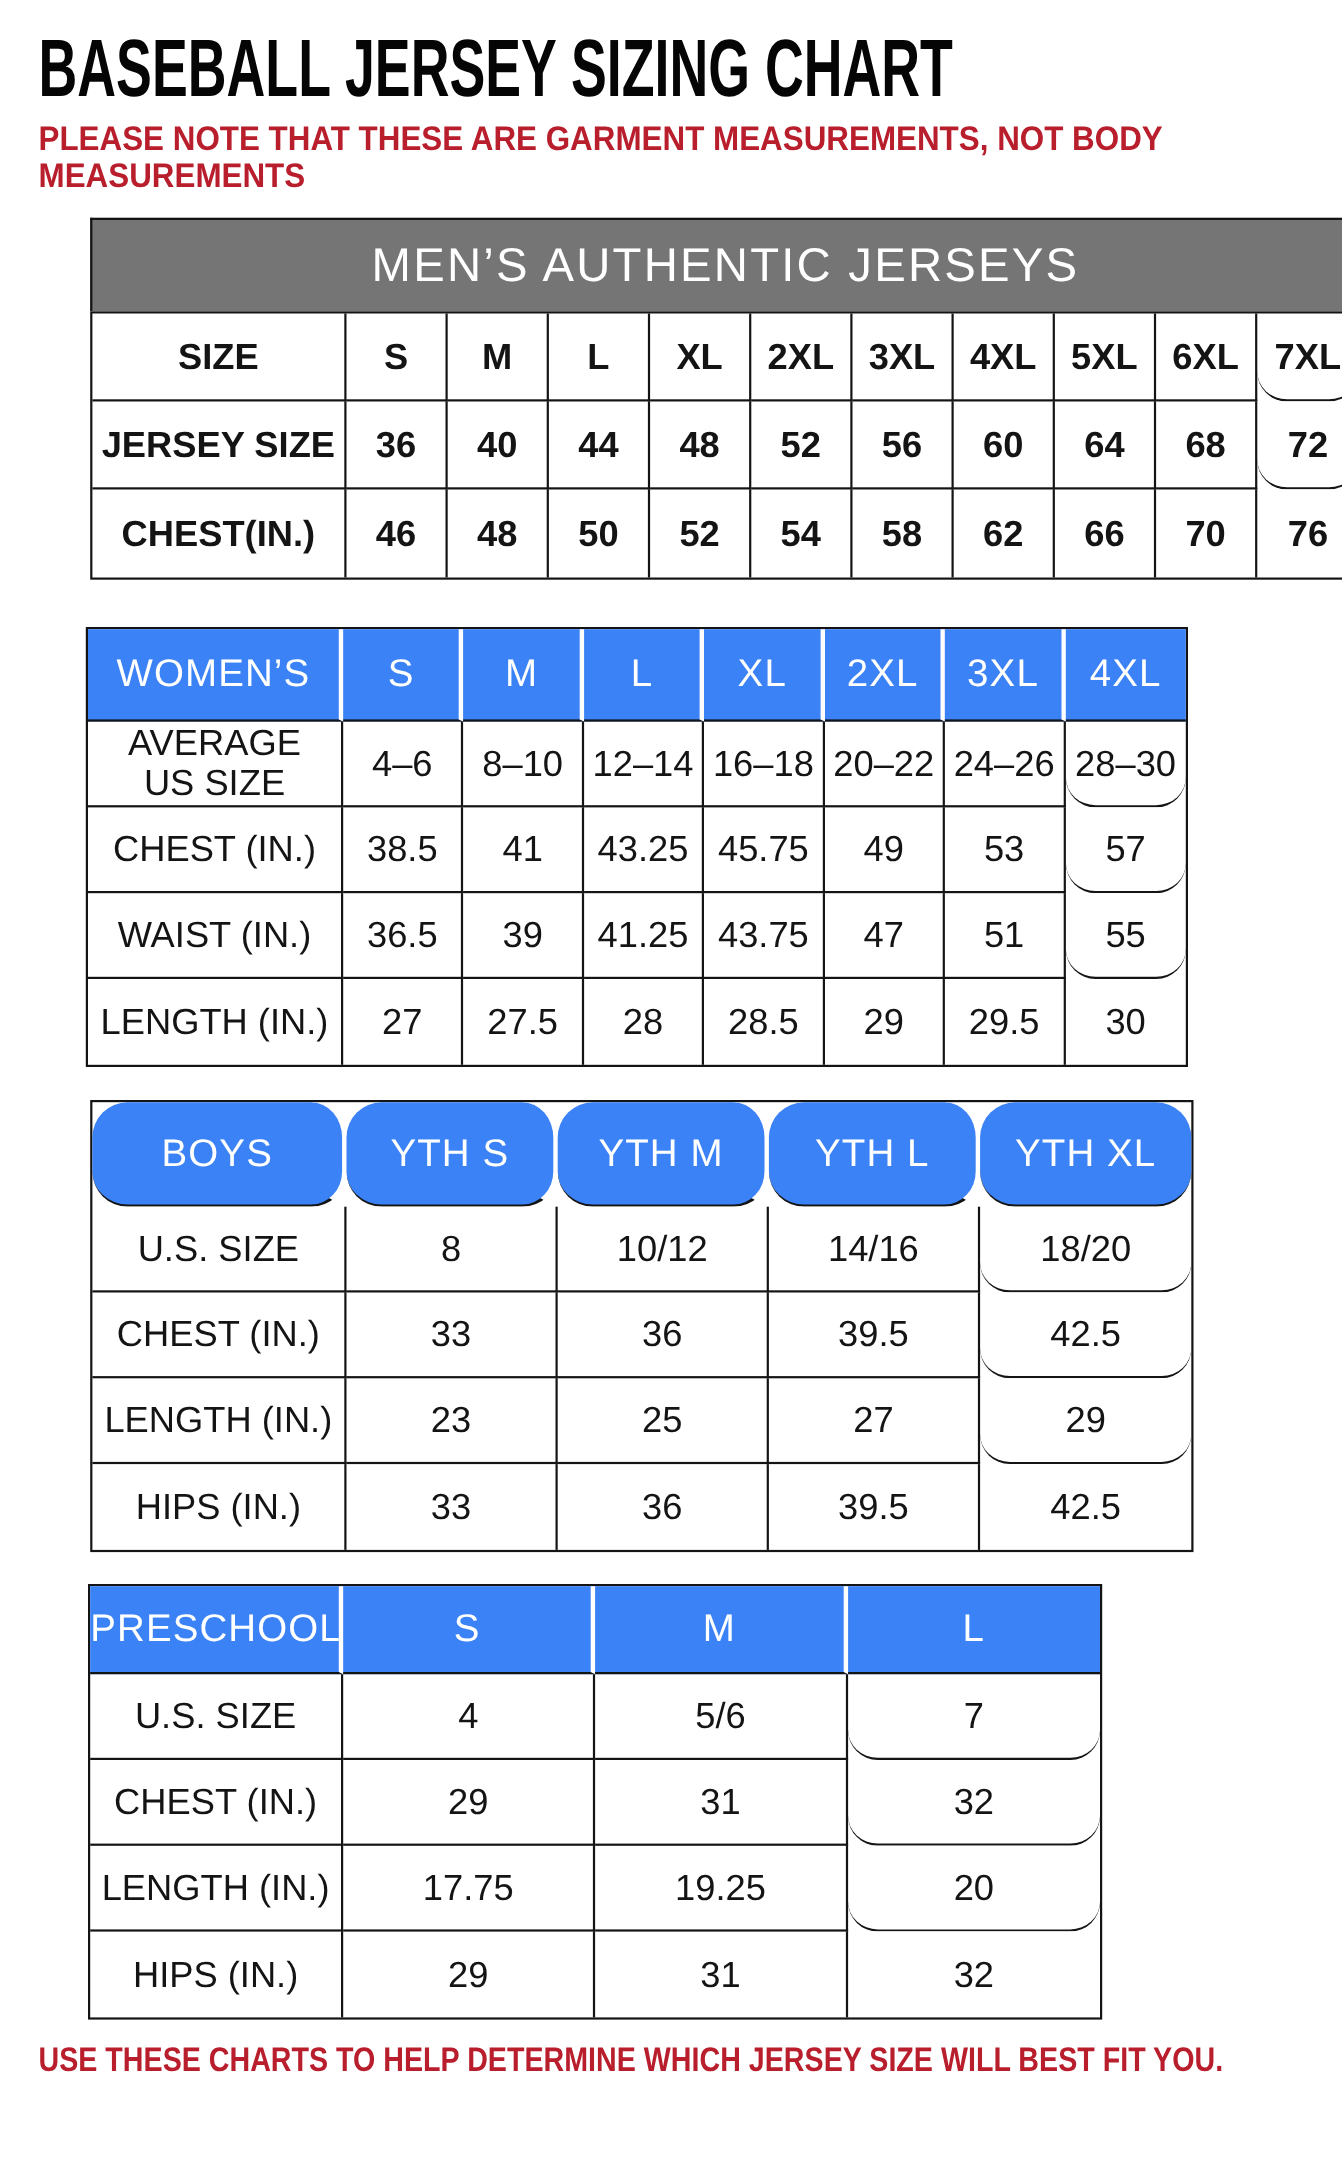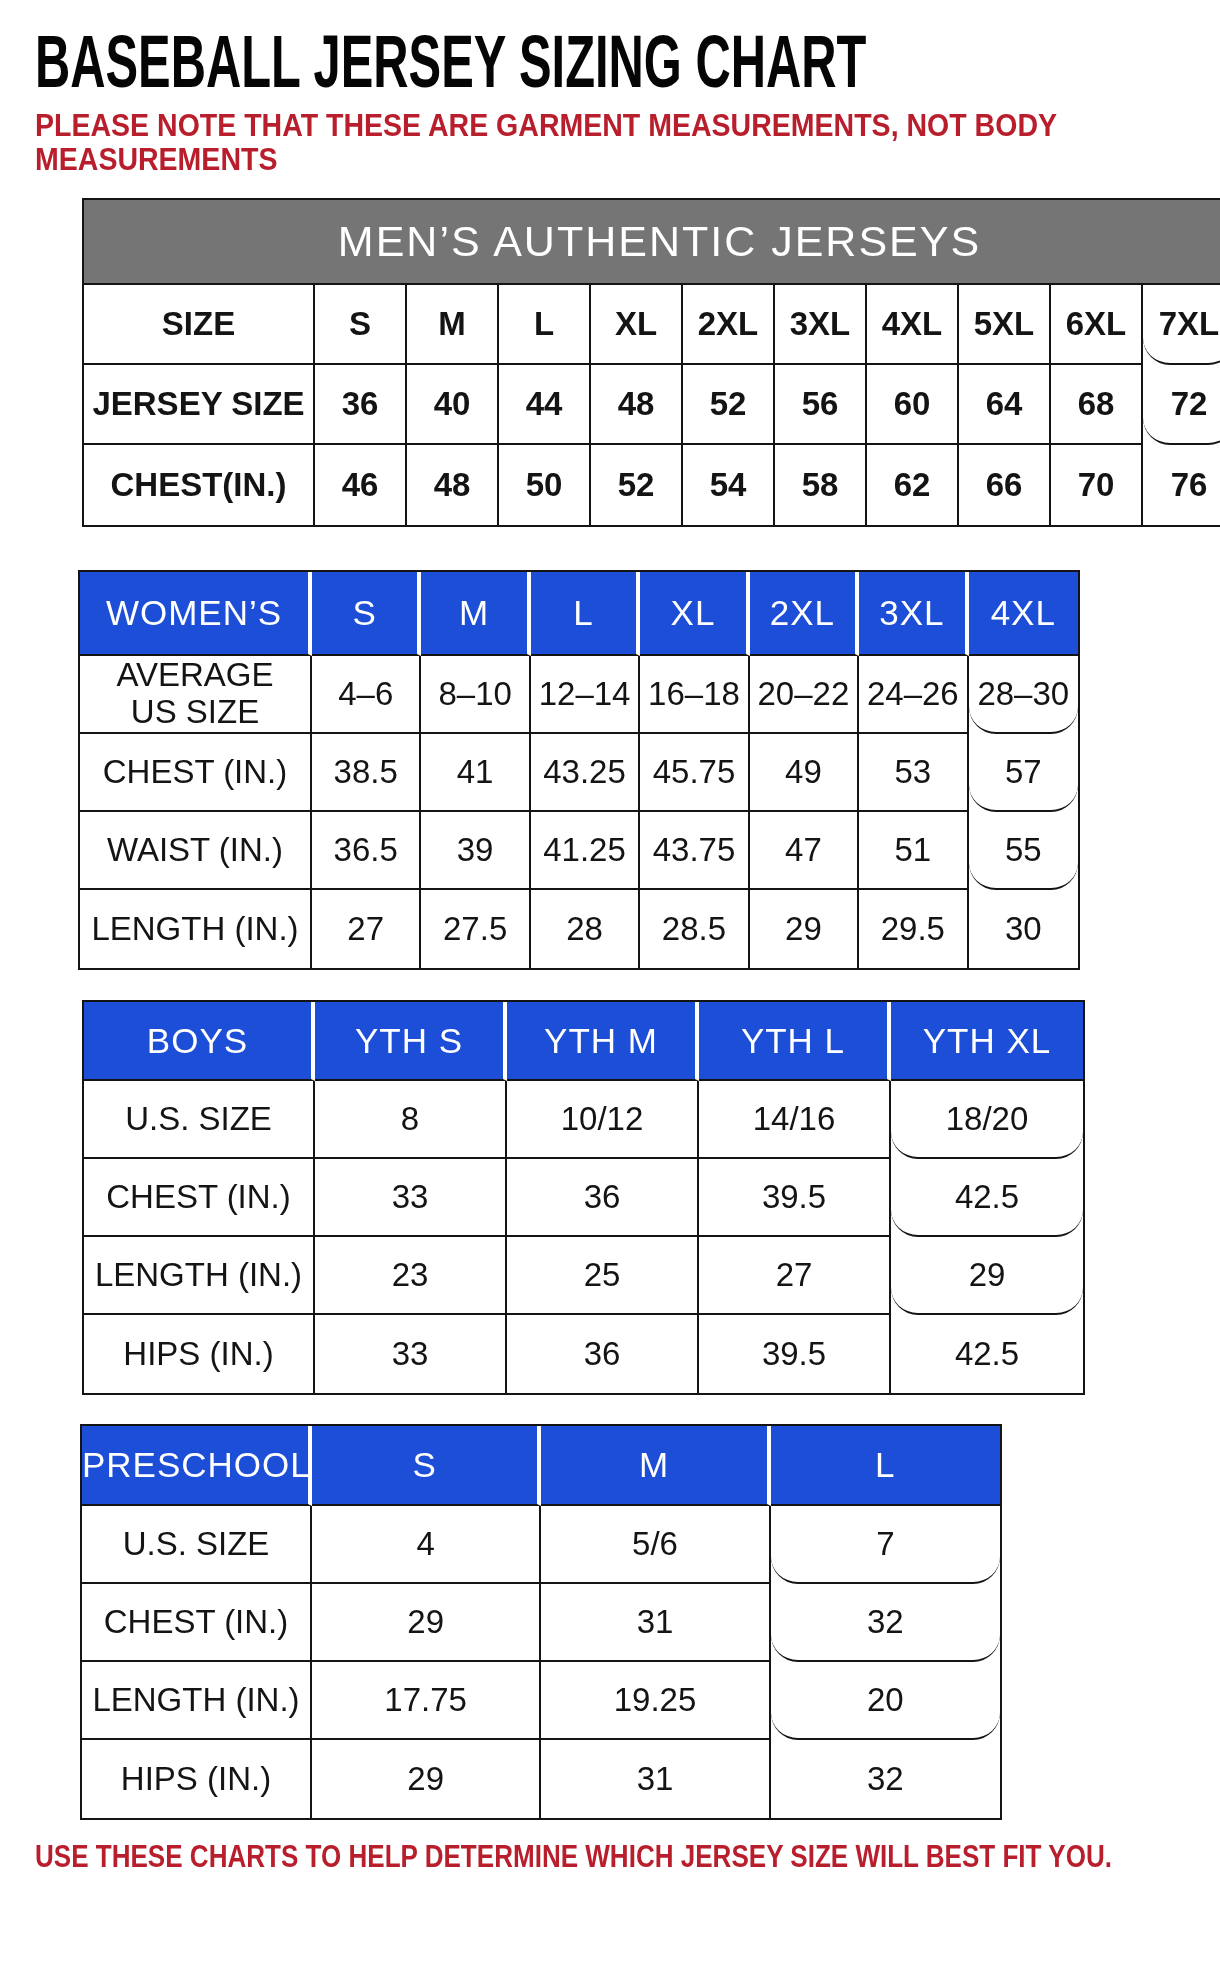--- a/index.html
+++ b/index.html
@@ -87,40 +87,40 @@
     font-size: 33px;
     color: #141414;
     border-right: 2px solid #141414;
     border-bottom: 2px solid #141414;
     white-space: pre-line;
     line-height: 1.12;
   }
   .sizing-table td:last-child { border-right: none; border-radius: 27px; }
   .sizing-table tbody tr:last-child td { border-bottom: none; }
   .sizing-table th {
-    background: #1d4ed8;
+    background: #3b82f6;
     color: #ffffff;
     font-size: 35px;
     letter-spacing: 1px;
     border-right: 4px solid #ffffff;
     border-bottom: 2px solid #141414;
   }
   .sizing-table th:last-child { border-right: none; }
 
   .tbl-mens   { width: 1155px; }
   .tbl-mens   td { height: 80px; font-weight: bold; }
   .tbl-mens   col.lbl { width: 231px; }
 
   .tbl-womens { width: 1002px; }
   .tbl-womens th { height: 84px; }
   .tbl-womens td { height: 78px; }
   .tbl-womens col.lbl { width: 232px; }
 
   .tbl-boys   { width: 1003px; }
-  .tbl-boys   th { height: 79px; }
+  .tbl-boys   th { height: 95px; border-radius: 32px; }
   .tbl-boys   td { height: 78px; }
   .tbl-boys   col.lbl { width: 231px; }
 
   .tbl-pre    { width: 922px; }
   .tbl-pre    th { height: 80px; }
   .tbl-pre    td { height: 78px; }
   .tbl-pre    col.lbl { width: 230px; }
 </style>
 </head>
 <body>

